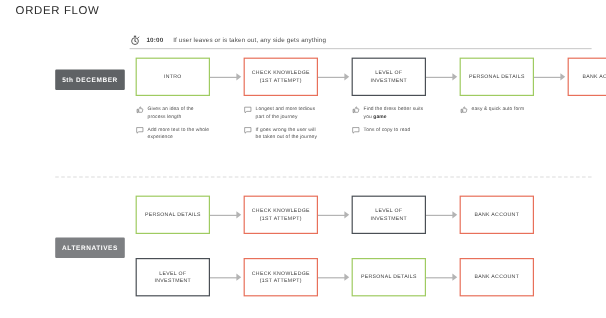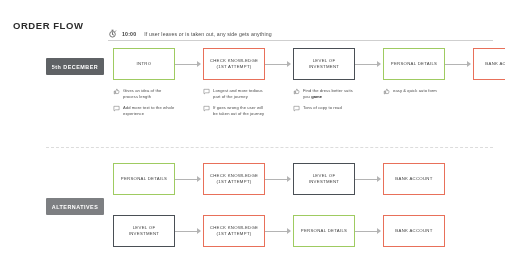--- a/index.html
+++ b/index.html
@@ -13,23 +13,23 @@
     font-family: "Liberation Sans", sans-serif;
     color: #3c3c3c;
     overflow: hidden;
     position: relative;
   }
 
   
   .page-title {
     position: absolute;
     left: 13px;
-    top: 20px;
+    top: 4px;
     font-size: 9.5px;
-    font-weight: bold;
+    font-weight: normal;
     letter-spacing: 0.55px;
     color: #2b2b2b;
   }
 
   
   .timer-row {
     position: absolute;
     left: 108px;
     top: 27px;
     width: 385px;

